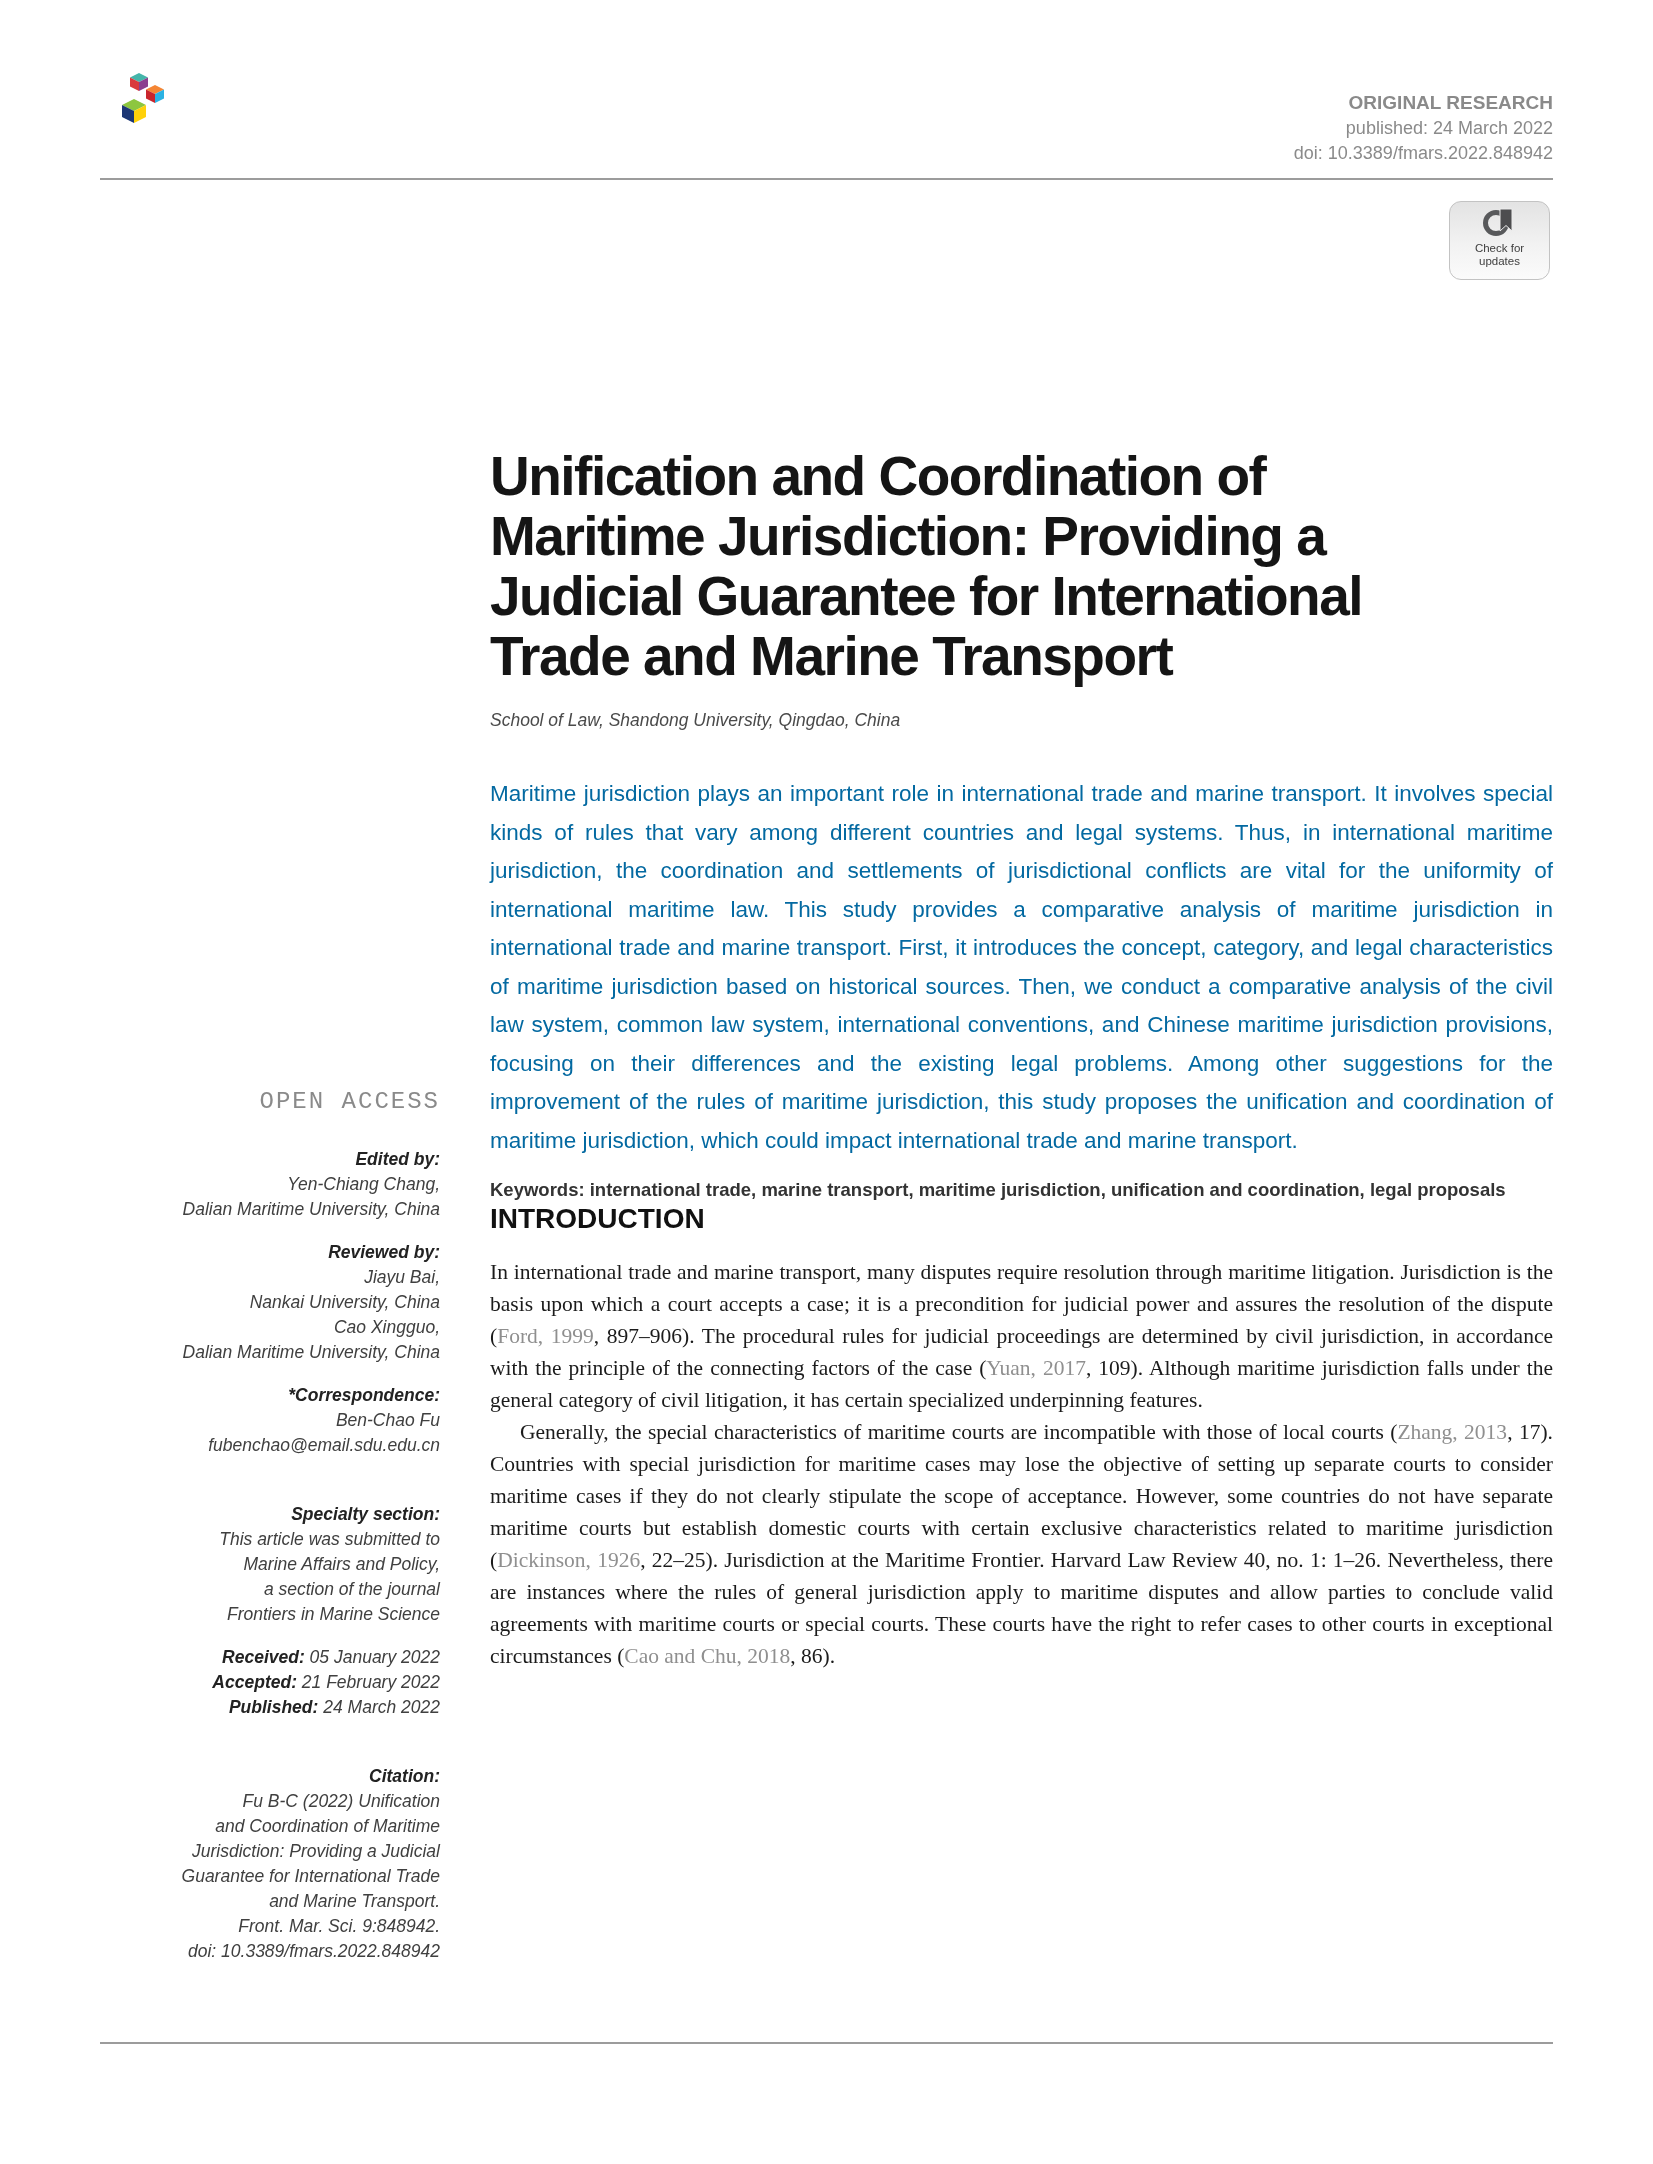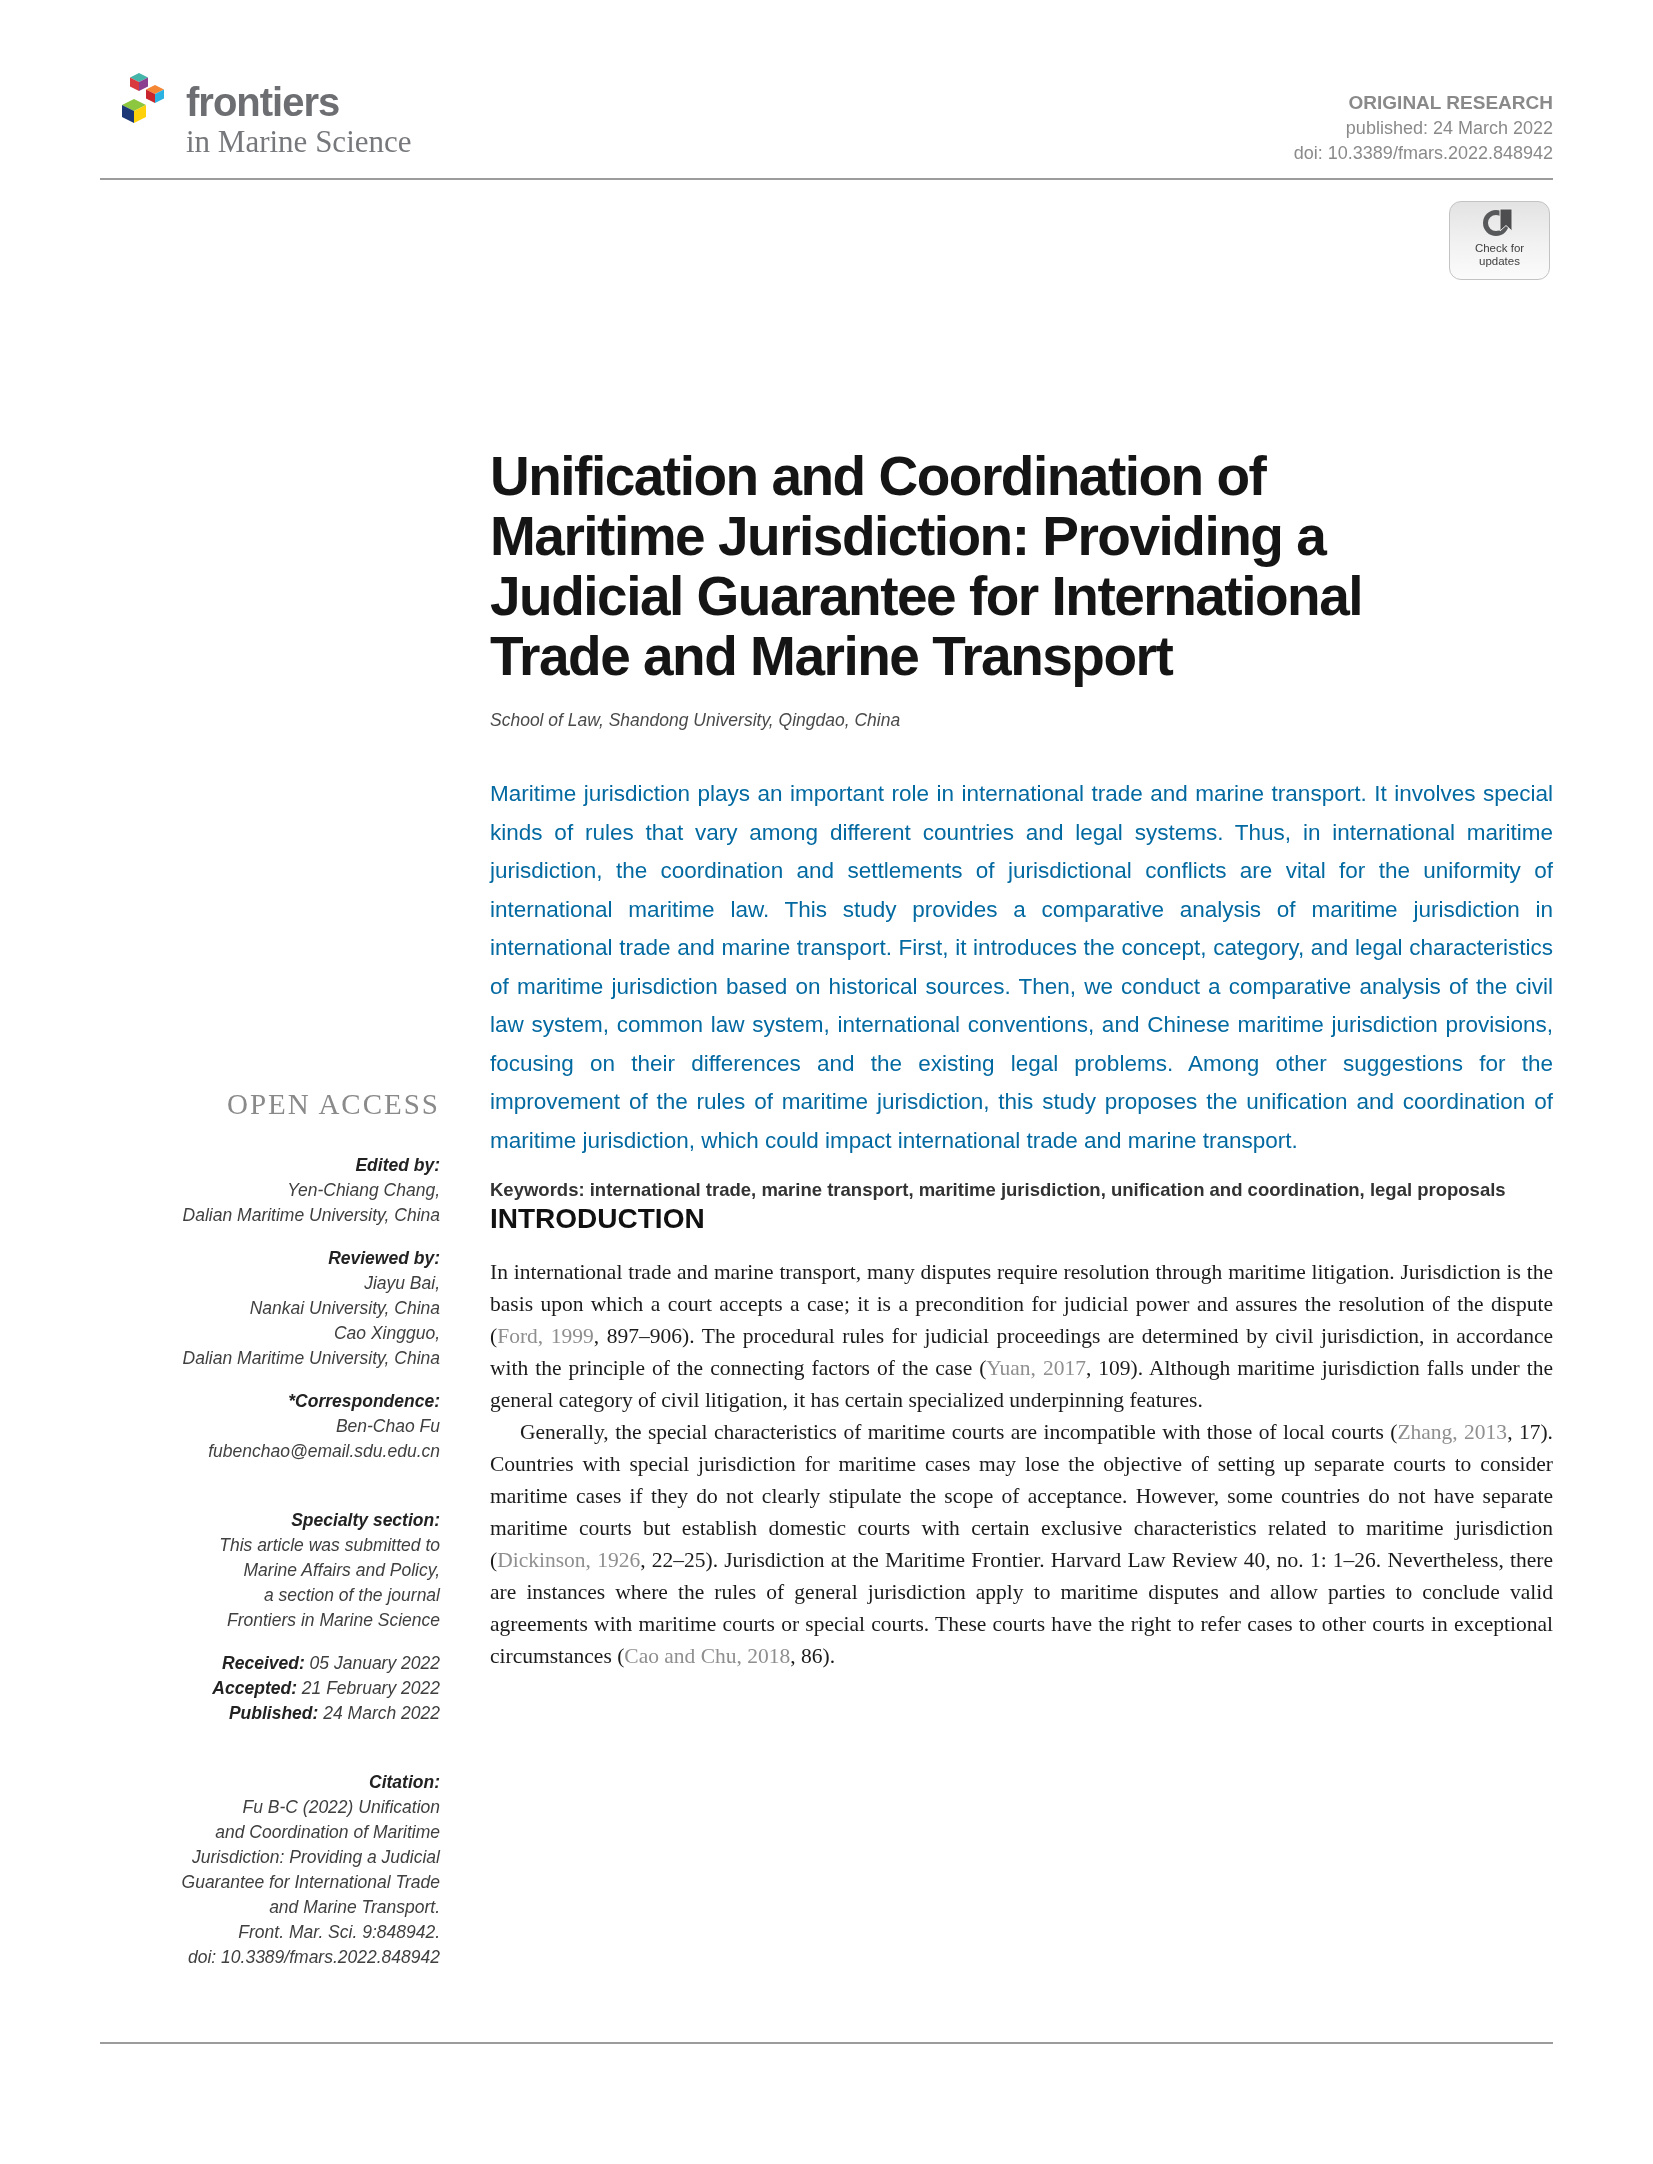--- a/index.html
+++ b/index.html
@@ -28,21 +28,21 @@
     border:1px solid #c3c3c3; border-radius:12px;
     background:linear-gradient(180deg,#e3e3e3 0%,#f2f2f2 55%,#fbfbfb 100%);
     text-align:center; cursor:pointer;
   }
   .badge svg { margin-top:6px; }
   .badge-text { font-size:11.5px; line-height:12.5px; color:#404040; }
 
   
   .sidebar { position:absolute; left:100px; top:1088px; width:340px; text-align:right; }
   .open-access {
-    font-family:Liberation Serif, serif; font-size:29px; letter-spacing:2px;
+    font-family:Liberation Mono, monospace; font-size:24px; letter-spacing:2px;
     color:#8a8a8a; margin-bottom:32px;
   }
   .sb-label { font-weight:bold; font-style:italic; font-size:17.5px; line-height:25px; color:#222; }
   .sb-line  { font-style:italic; font-size:17.5px; line-height:25px; color:#404040; }
   .sb-gap   { margin-top:18px; }
   .sb-biggap{ margin-top:44px; }
   .sb-inline-label { font-weight:bold; font-style:italic; color:#222; }
   .sb-email { color:#404040; text-decoration:none; }
 
   
@@ -91,24 +91,20 @@
       <polygon points="27,14 36,9.5 36,18.5 27,23" fill="#8c3f8f"></polygon>
 
       <polygon points="43,17 52,21.5 43,26 34,21.5" fill="#f58634"></polygon>
       <polygon points="34,21.5 43,26 43,35 34,30.5" fill="#c9252c"></polygon>
       <polygon points="43,26 52,21.5 52,30.5 43,35" fill="#2bb2e3"></polygon>
 
       <polygon points="22,31 34,37 22,43 10,37" fill="#8dc63f"></polygon>
       <polygon points="10,37 22,43 22,55 10,49" fill="#1c3775"></polygon>
       <polygon points="22,43 34,37 34,49 22,55" fill="#ffd10a"></polygon>
     </svg>
-    <div class="logo-textwrap">
-      <div class="logo-brand">frontiers</div>
-      <div class="logo-sub">in Marine Science</div>
-    </div>
   </div>
 
   <div class="header-right">
     <div class="header-type">ORIGINAL RESEARCH</div>
     <div class="header-meta">published: 24 March 2022</div>
     <div class="header-meta">doi: 10.3389/fmars.2022.848942</div>
   </div>
 
   <div class="rule-top"></div>
 

